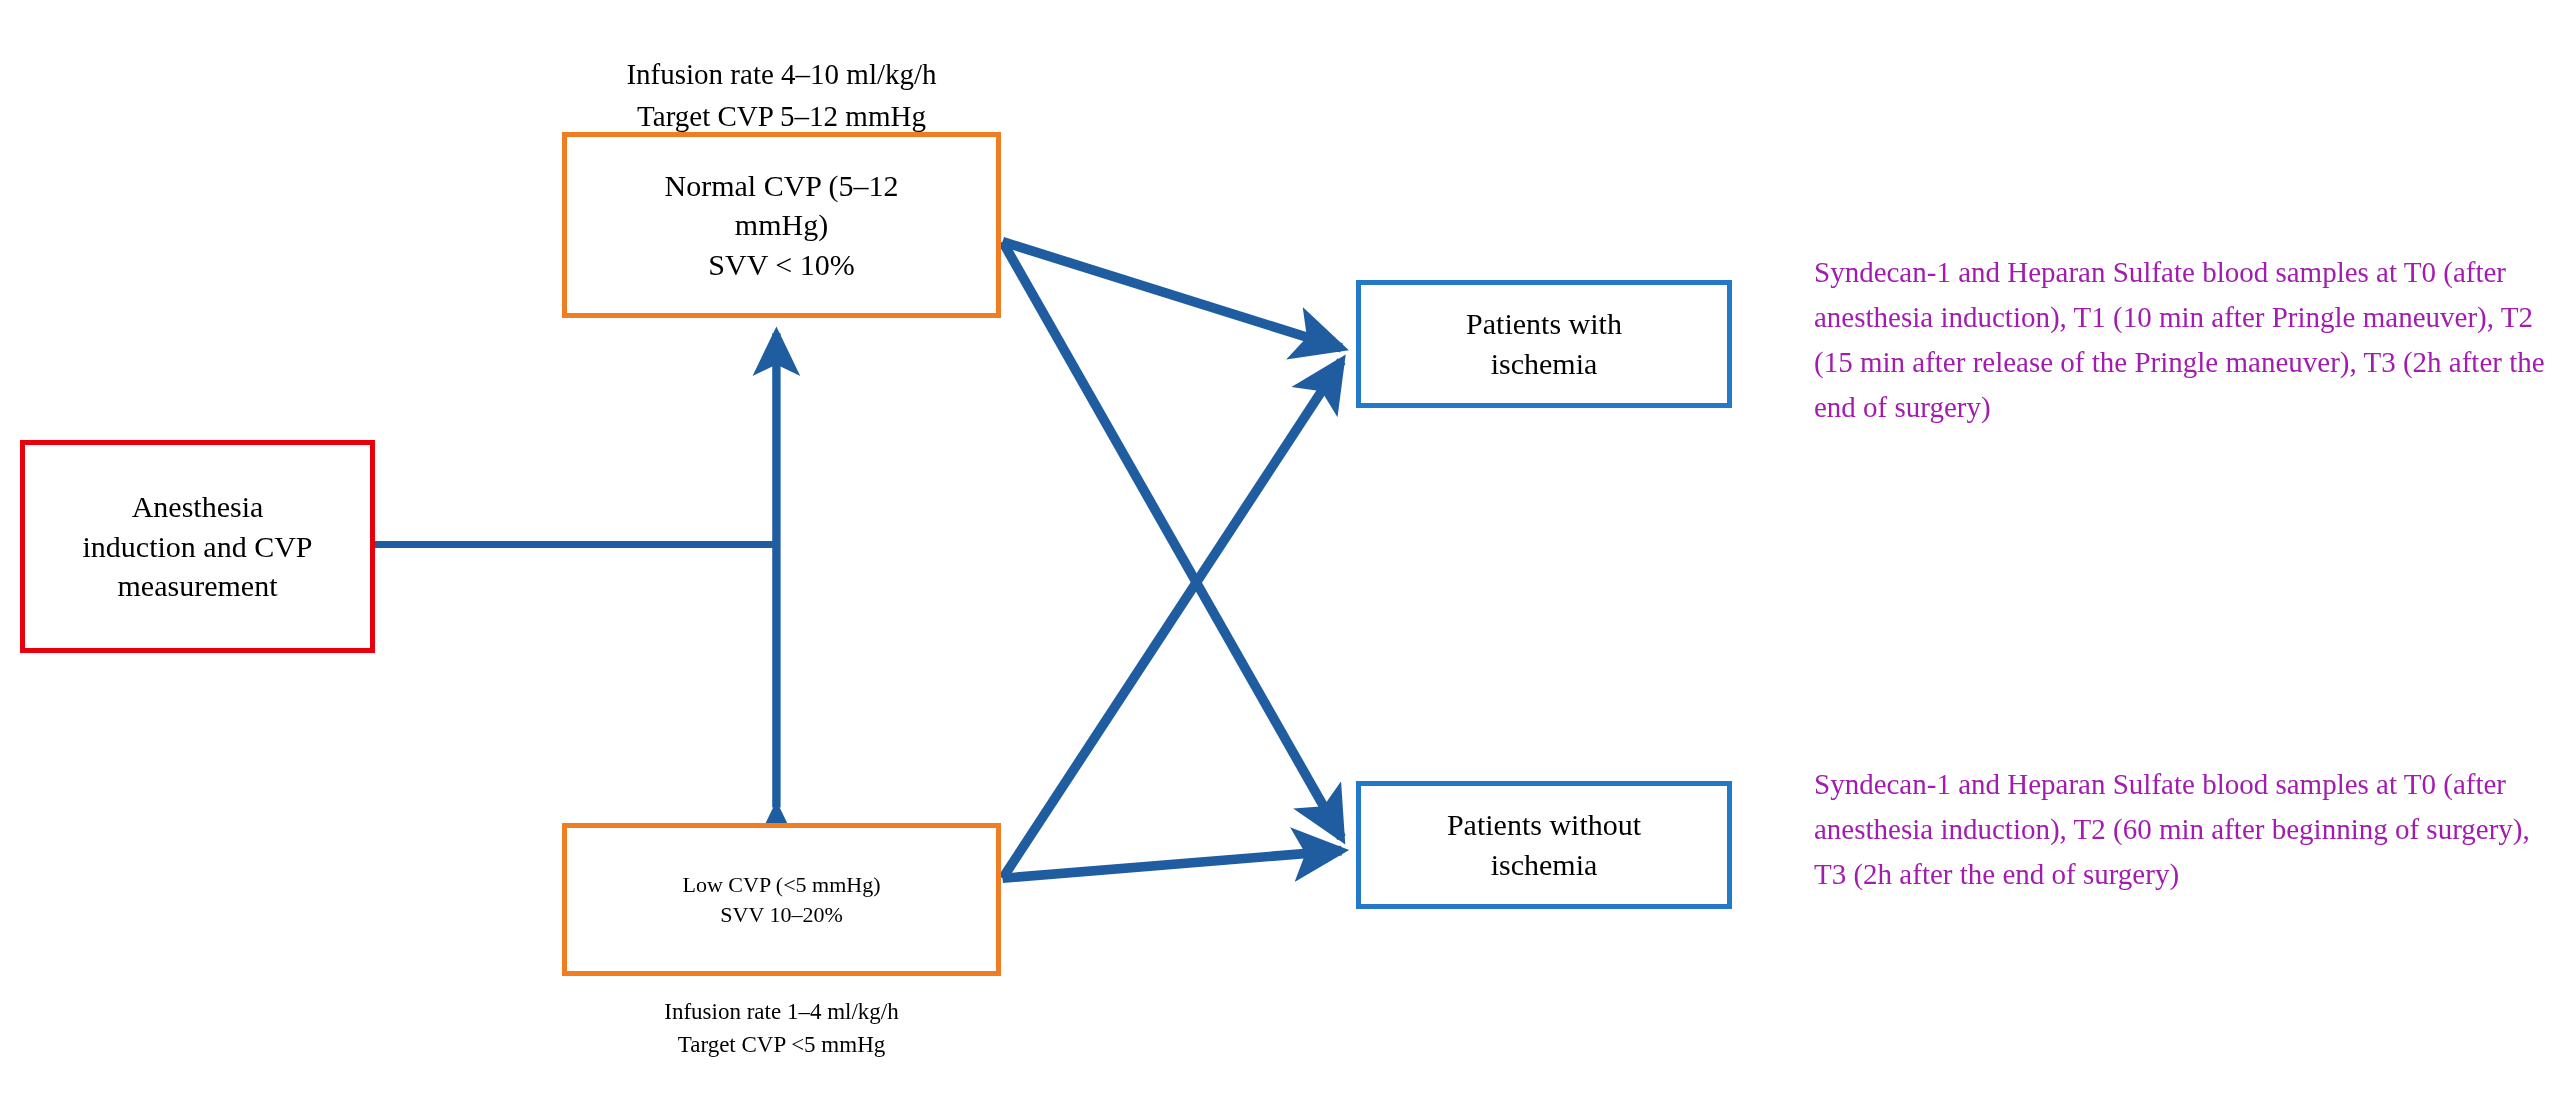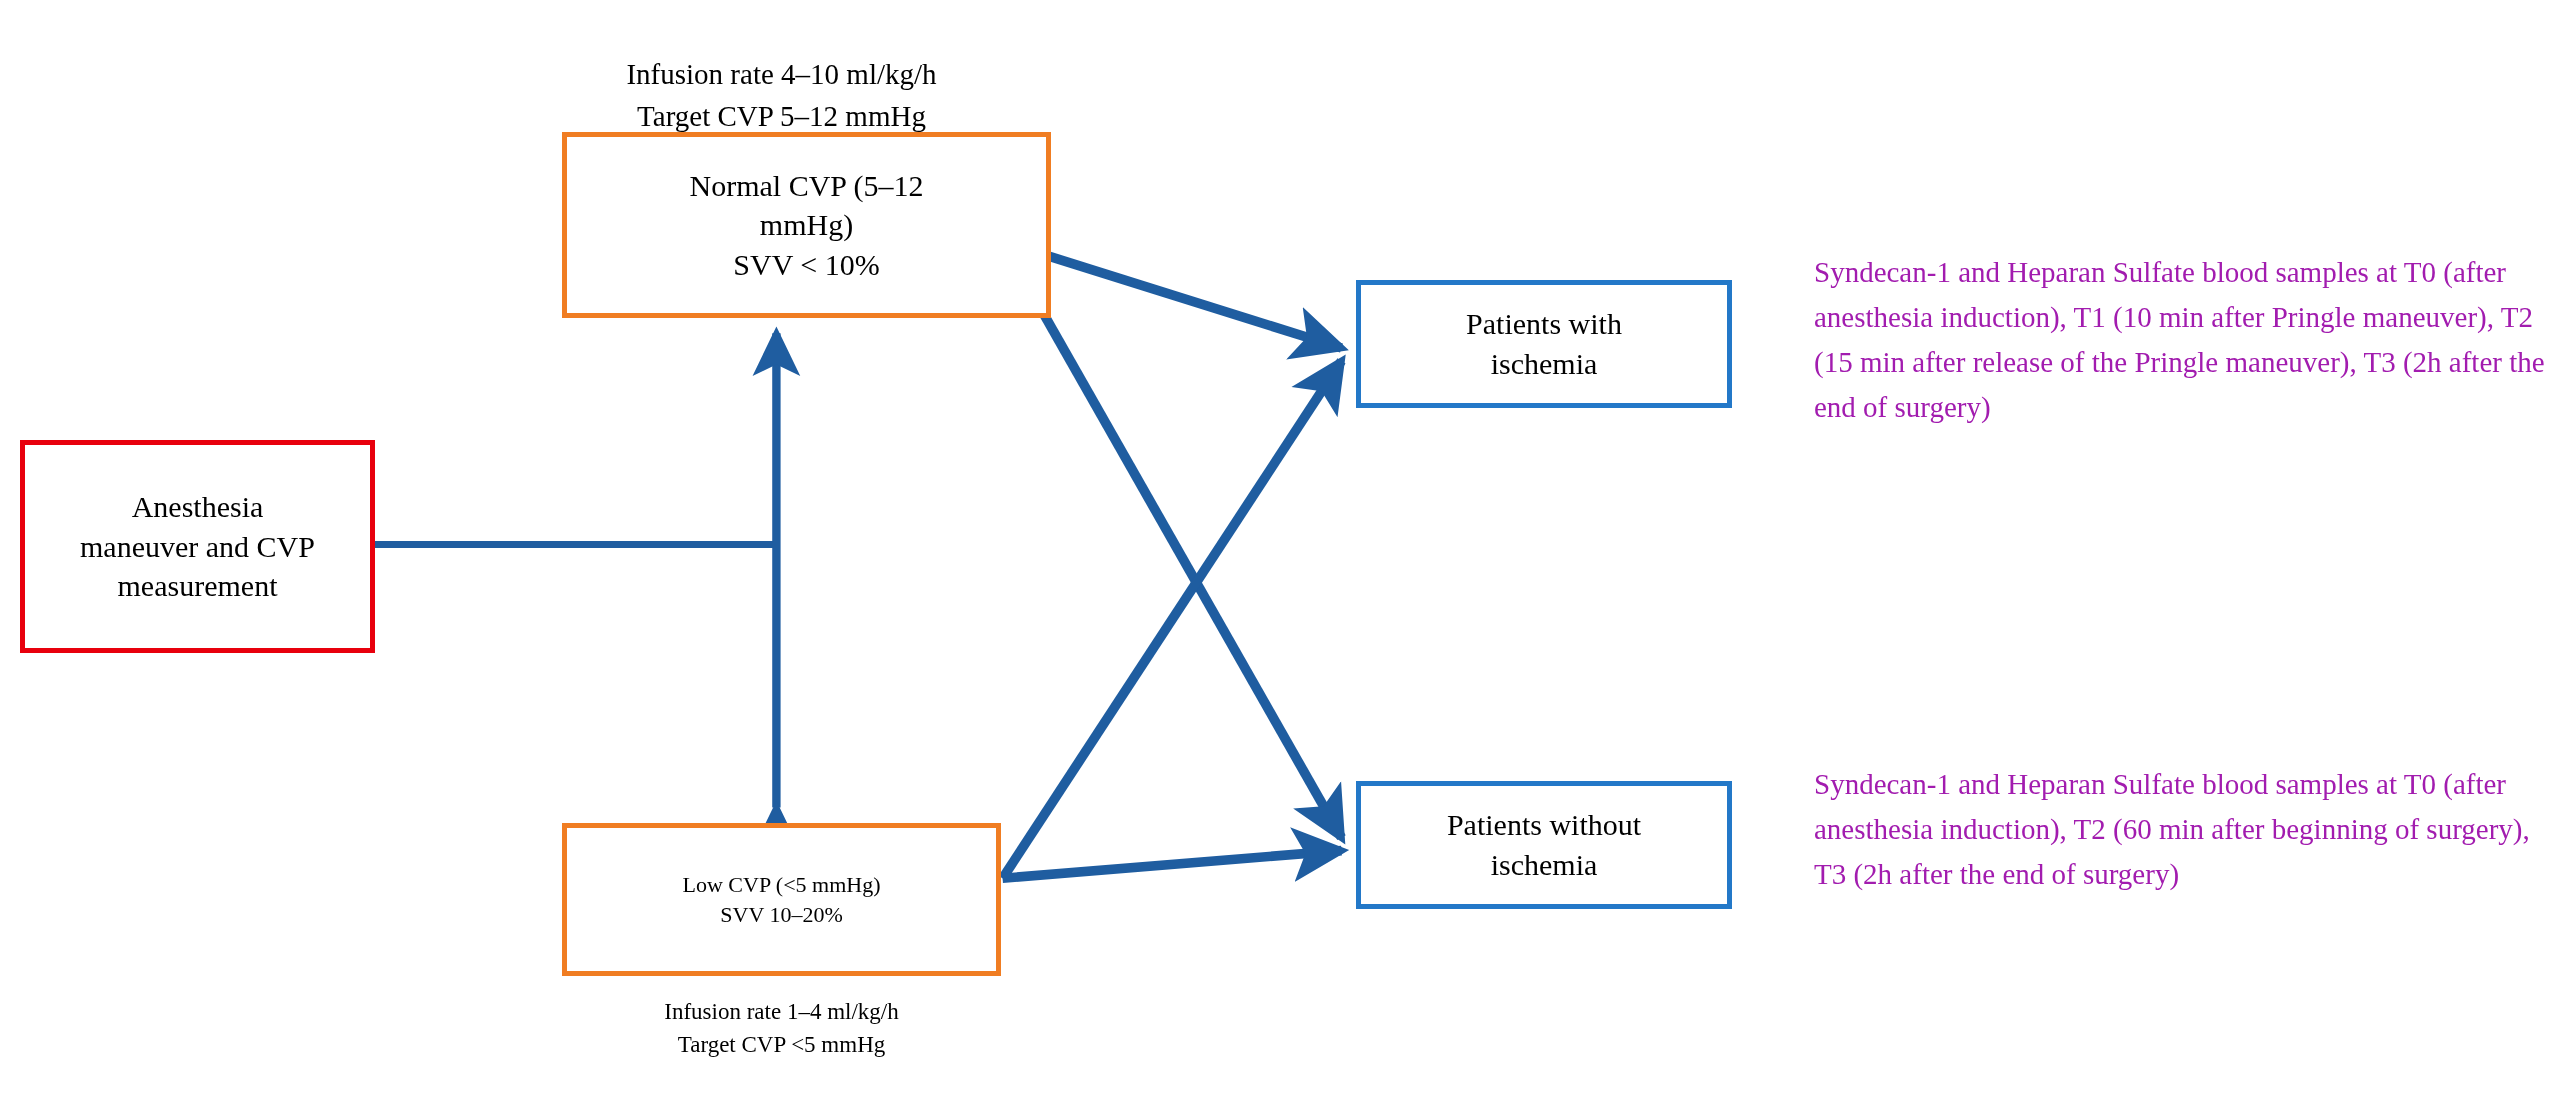--- a/index.html
+++ b/index.html
@@ -53,21 +53,21 @@
     color: #a21caf;
     line-height: 1.55;
   }
 
   
   #node-anesthesia {
     left: 20px;  top: 440px;  width: 355px;  height: 213px;
     font-size: 30px;
   }
   #node-normal-cvp {
-    left: 562px; top: 132px;  width: 489px; height: 186px;
+    left: 562px; top: 132px;  width: 439px; height: 186px;
     font-size: 30px;
   }
   #node-low-cvp {
     left: 562px; top: 823px; width: 439px; height: 153px;
     font-size: 22px;
   }
   #node-with-ischemia {
     left: 1356px; top: 280px;  width: 376px; height: 128px;
     font-size: 30px;
   }
@@ -132,21 +132,21 @@
 Target CVP 5–12 mmHg</div>
 
   <div class="node node-orange" id="node-normal-cvp">
     <span class="node-text">Normal CVP (5–12
 mmHg)
 SVV &lt; 10%</span>
   </div>
 
   <div class="node node-red" id="node-anesthesia">
     <span class="node-text">Anesthesia
-maneuver and CVP
+induction and CVP
 measurement</span>
   </div>
 
   <div class="node node-orange" id="node-low-cvp">
     <span class="node-text">Low CVP (&lt;5 mmHg)
 SVV 10–20%</span>
   </div>
 
   <div class="caption" id="caption-bottom">Infusion rate 1–4 ml/kg/h
 Target CVP &lt;5 mmHg</div>

